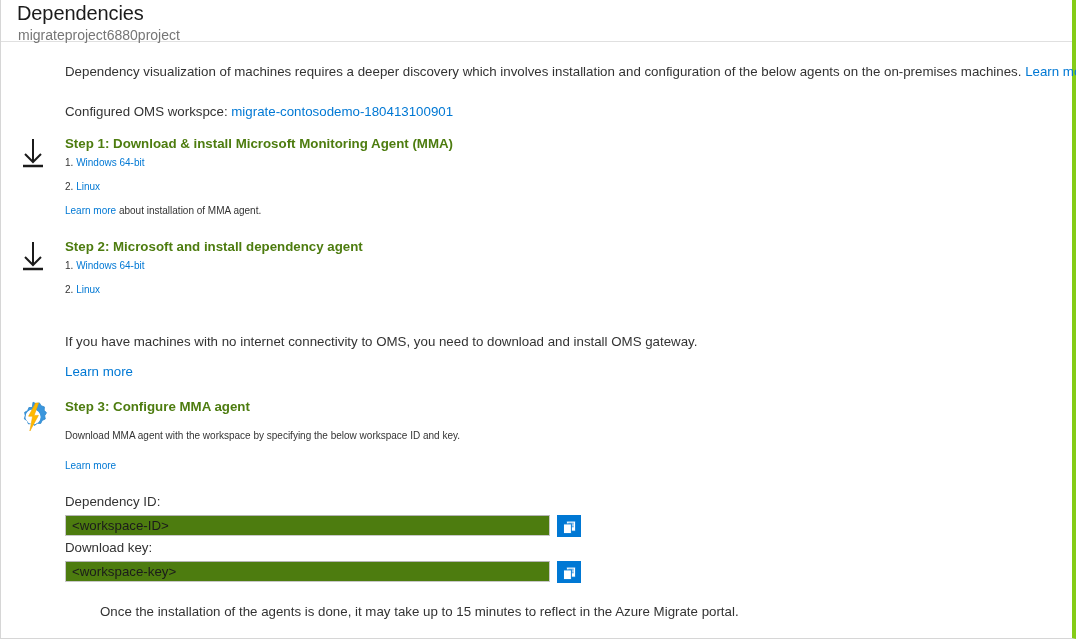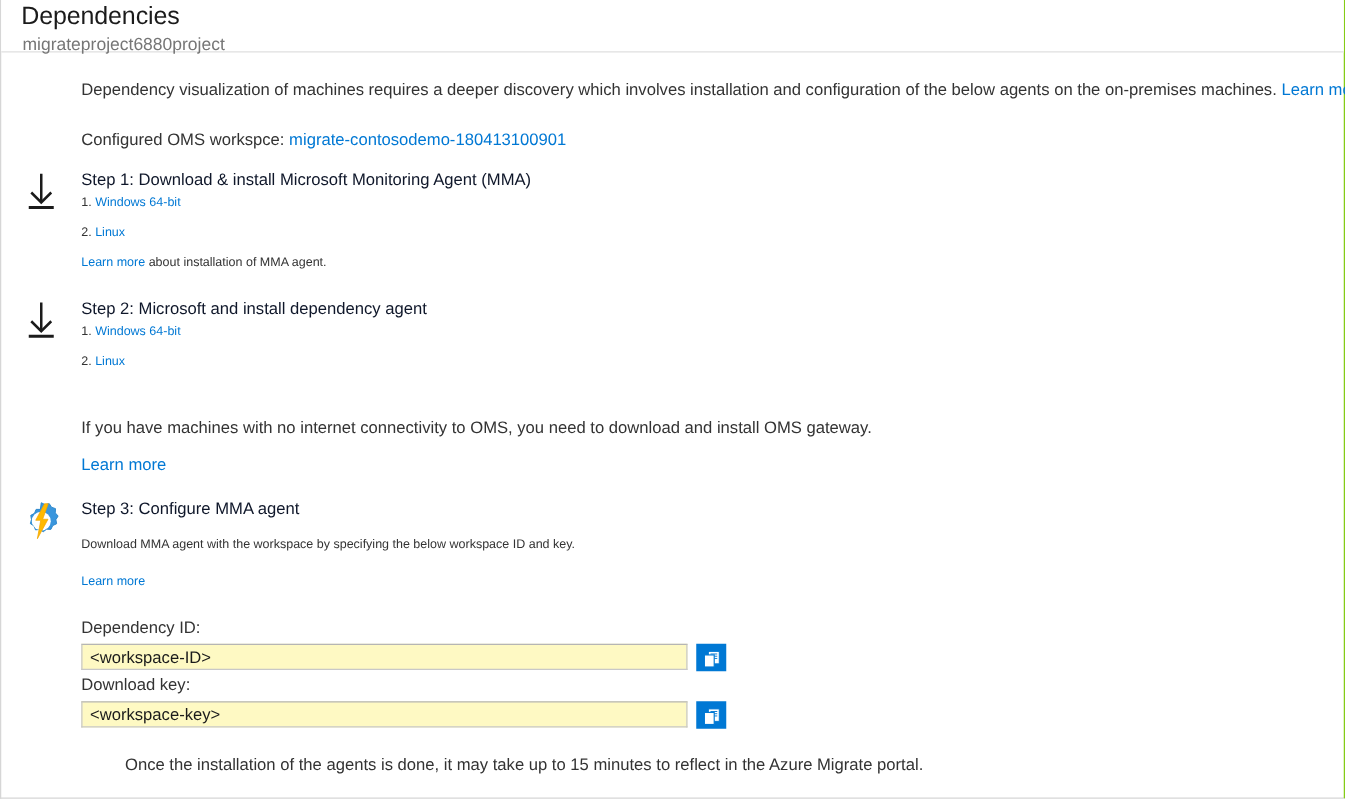--- a/index.html
+++ b/index.html
@@ -16,21 +16,21 @@
   }
 
   .blade {
     position: absolute;
     left: 0;
     top: 0;
     width: 1076px;
     height: 639px;
     box-sizing: border-box;
     border-left: 1px solid #d6d6d6;
-    border-right: 1px solid #84cc16;
+    border-right: 4px solid #84cc16;
     border-bottom: 1px solid #d6d6d6;
     background: #ffffff;
   }
 
   
   .blade-header {
     position: absolute;
     left: 0;
     top: 0;
     right: 0;
@@ -93,22 +93,22 @@
     width: 36px;
     height: 36px;
   }
   .step-body {
     position: absolute;
     left: 64px;
     right: 10px;
   }
   .step-title {
     font-size: 13.3px;
-    font-weight: normal;
-    color: #0f172a;
+    font-weight: bold;
+    color: #4d7c0f;
     line-height: 18px;
     white-space: nowrap;
     margin: 0;
   }
   .step-line {
     font-size: 10px;
     line-height: 18px;
     color: #333333;
     white-space: nowrap;
   }
@@ -126,21 +126,21 @@
     position: absolute;
     left: 64px;
   }
   .text-input {
     position: absolute;
     left: 0;
     top: 0;
     width: 485px;
     height: 21px;
     box-sizing: border-box;
-    background: #fef9c3;
+    background: #4d7c0f;
     border: 1px solid #c8c8c8;
     border-top-color: #b5b5b5;
     color: #1b1b1b;
     font-family: "Liberation Sans", sans-serif;
     font-size: 13.3px;
     padding: 0 6px;
     outline: none;
     overflow: hidden;
     line-height: 19px;
   }

